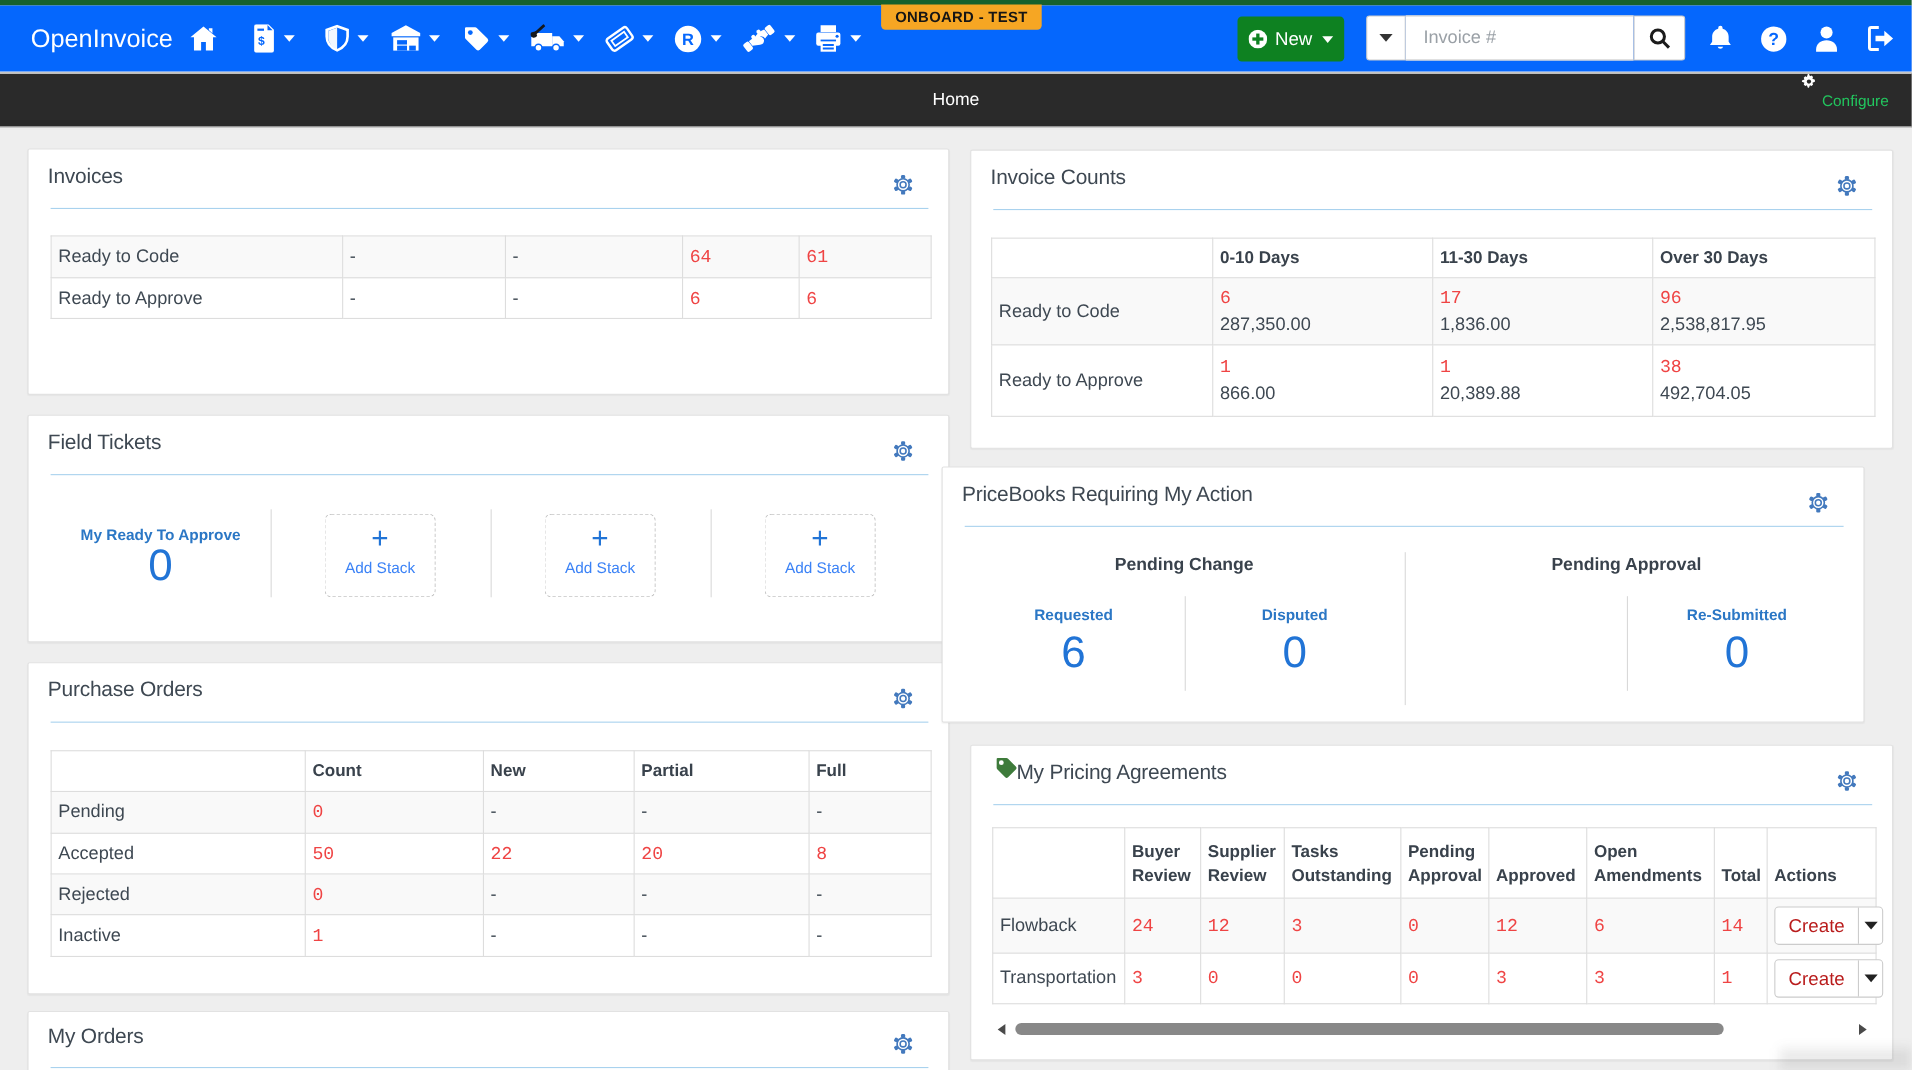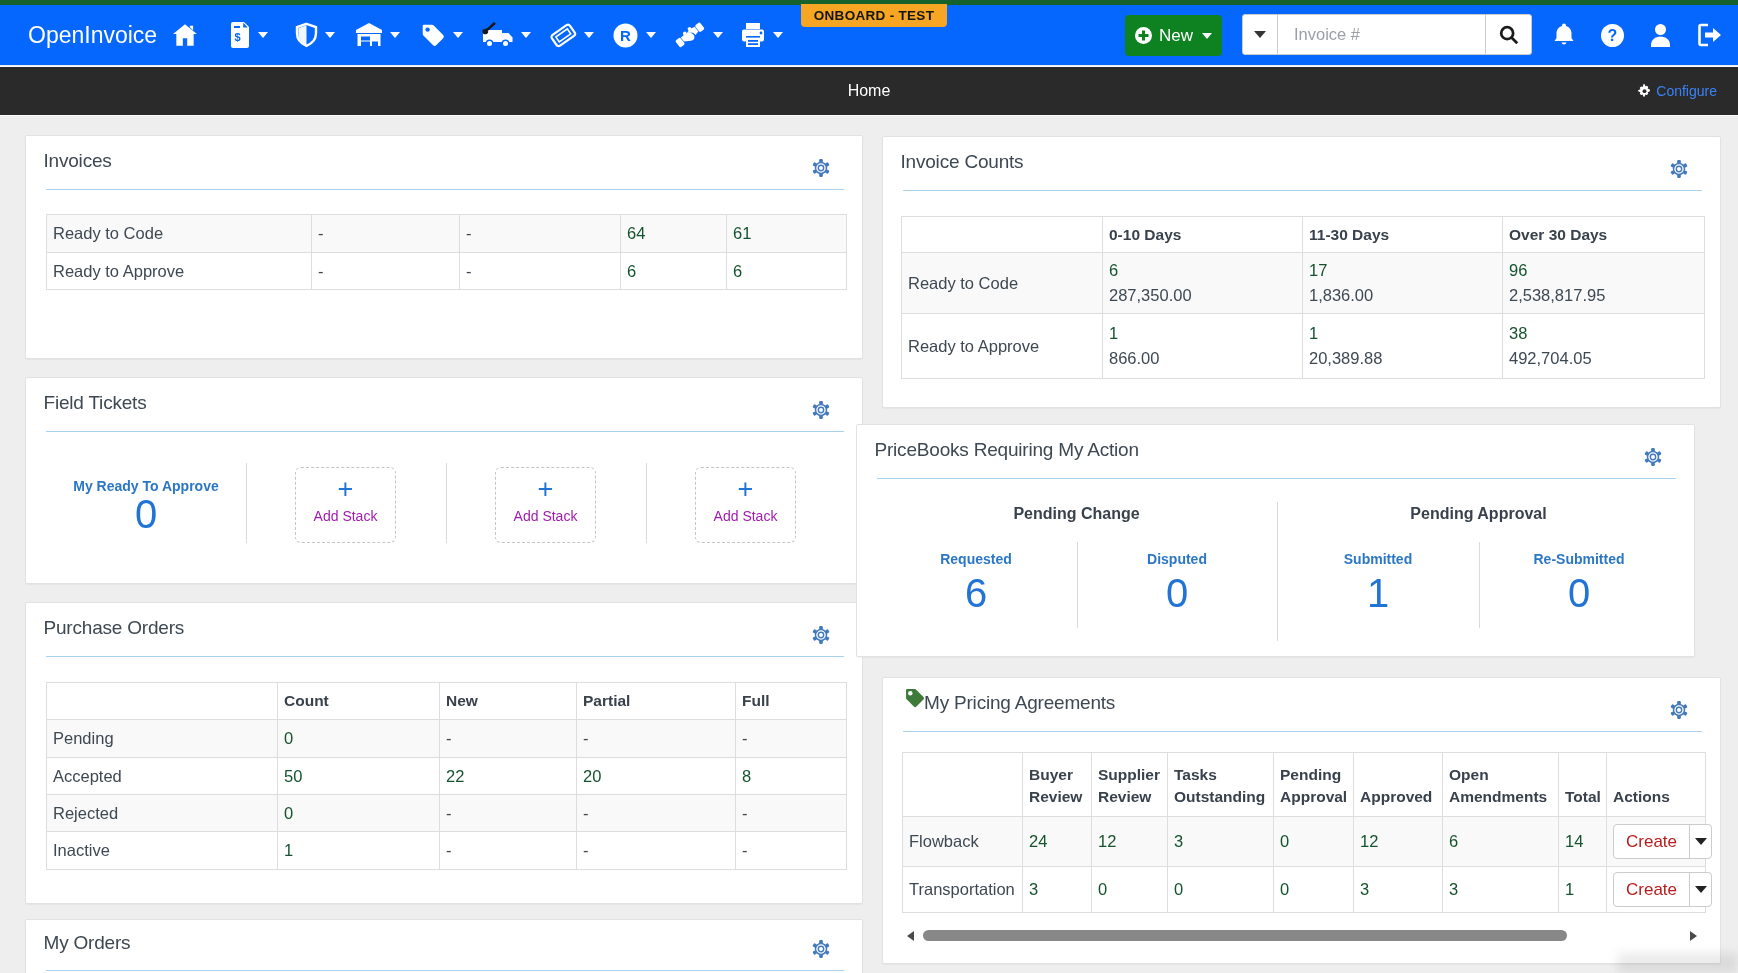--- a/index.html
+++ b/index.html
@@ -12,37 +12,37 @@
 .caret { width:0; height:0; border-left:5.5px solid transparent; border-right:5.5px solid transparent; border-top:6px solid #fff; margin-left:7px; }
 .badge-onboard { position:absolute; left:801px; top:-1px; width:146px; height:23px; background:#f6a623; border-radius:0 0 4px 4px; color:#151515; font-size:13.5px; font-weight:bold; text-align:center; line-height:24px; letter-spacing:0.3px; }
 .btn-new { position:absolute; left:1125px; top:10px; width:97px; height:41px; background:#0e8121; border-radius:4px; color:#fff; font-size:17px; display:flex; align-items:center; justify-content:center; gap:7px; }
 .searchgrp { position:absolute; left:1242px; top:9px; height:30px; display:flex; }
 .sel { width:36px; height:41px; background:#fff; border:1px solid #ccc; border-radius:3px 0 0 3px; display:flex; align-items:center; justify-content:center; }
 .sel .c { width:0;height:0;border-left:6px solid transparent;border-right:6px solid transparent;border-top:7px solid #333; }
 .inp { width:207px; height:41px; background:#fff; border-top:1px solid #ccc; border-bottom:1px solid #ccc; color:#9aa0a6; font-size:16.5px; line-height:39px; padding-left:16px; }
 .sbtn { width:47px; height:41px; background:#fff; border:1px solid #ccc; border-radius:0 3px 3px 0; display:flex; align-items:center; justify-content:center; }
 .subnav { position:absolute; top:66px; left:0; width:1738px; height:50px; background:#2a2a2a; border-top:1px solid #fdfdfd; border-bottom:1px solid #fdfdfd; }
 .subnav .home { position:absolute; left:0; right:0; top:0; text-align:center; line-height:48px; color:#fff; font-size:16px; }
-.subnav .conf { position:absolute; right:21px; top:0; line-height:48px; color:#3b82f6; font-size:14px; display:flex; align-items:center; gap:4px; height:48px; }
+.subnav .conf { position:absolute; right:21px; top:0; line-height:48px; color:#22c55e; font-size:14px; display:flex; gap:4px; height:48px; }
 .card { position:absolute; background:#fff; border:1px solid #e2e2e2; border-radius:2px; box-shadow:0 1px 1px rgba(0,0,0,0.04); }
 .ct { position:absolute; left:17.5px; top:14px; font-size:19px; color:#3e4852; letter-spacing:-0.2px; }
 .cdiv { position:absolute; left:20px; right:18px; top:53px; border-bottom:1px solid #a9d2ee; }
 .gear { position:absolute; right:31px; top:22px; }
 table { border-collapse:collapse; table-layout:fixed; font-size:16.5px; color:#3e4852; }
 td,th { border:1px solid #dddddd; padding:0 6px; text-align:left; font-weight:normal; vertical-align:middle; }
 th { font-weight:bold; color:#39424c; font-size:15.5px; }
 .mpa th { vertical-align:bottom; padding-bottom:8px; line-height:22px; }
 tr.stripe td { background:#f9f9f9; }
-a.lnk { color:#14532d; text-decoration:none; }
+a.lnk { color:#ef4444; text-decoration:none;font-family:Liberation Mono, monospace; }
 .ic td { line-height:25px; }
 .bignum { color:#2174d6; font-size:40px; line-height:1; }
 .blbl { color:#2b77c5; font-size:14px; font-weight:bold; }
 .addstack { position:absolute; top:89px; width:101px; height:76px; border:1.5px dashed #c4c4c4; border-radius:6px; text-align:center; }
 .addstack .plus { color:#2174d6; font-size:27px; line-height:30px; font-weight:normal; margin-top:6px; }
-.aslbl { color:#a21caf; font-size:14px; margin-top:4px; }
+.aslbl { color:#3b82f6; font-size:14px; margin-top:4px; }
 .pbsec { position:absolute; top:126px; width:200px; text-align:center; }
 .pbsec .bignum { margin-top:6px; }
 .createbtn { display:inline-flex; height:35px; border:1px solid #ccc; border-radius:4px; background:#fff; align-items:stretch; }
 .createbtn > span:first-child { padding:0 12px; line-height:33px; font-size:17px; color:#b91c1c; }
 .cb2 { border-left:1px solid #ccc; width:22px; display:flex; align-items:center; justify-content:center; }
 .bcaret { width:0;height:0;border-left:6px solid transparent;border-right:6px solid transparent;border-top:7px solid #222; }
 </style>
 </head>
 <body>
 <div class="topstrip"></div>
@@ -389,24 +389,20 @@
   <div style="position:absolute; left:19px; top:80px; width:401px; text-align:center; font-size:16px; font-weight:bold; color:#39424c;">Pending Change</div>
   <div style="position:absolute; left:421px; top:80px; width:401px; text-align:center; font-size:16px; font-weight:bold; color:#39424c;">Pending Approval</div>
   <div class="pbsec" style="left:19px;">
       <div class="blbl">Requested</div>
       <div class="bignum">6</div>
     </div>
   <div class="pbsec" style="left:220px;">
       <div class="blbl">Disputed</div>
       <div class="bignum">0</div>
     </div>
-  <div class="pbsec" style="left:421px;">
-      <div class="blbl">Submitted</div>
-      <div class="bignum">1</div>
-    </div>
   <div class="pbsec" style="left:622px;">
       <div class="blbl">Re-Submitted</div>
       <div class="bignum">0</div>
     </div>
 </div>
 
 <div class="card" style="left:882px; top:677px; width:839px; height:287px;">
   <svg style="position:absolute; left:21px; top:9px;" width="21" height="21" viewBox="0 0 22 22">
       <path fill="#3e7b3b" d="M3.2 2.2 L11.5 2.2 A1.8 1.8 0 0 1 12.8 2.75 L20.4 10.35 A1.9 1.9 0 0 1 20.4 13.05 L13.0 20.45 A1.9 1.9 0 0 1 10.3 20.45 L2.7 12.85 A1.8 1.8 0 0 1 2.15 11.55 L2.15 3.25 A1.05 1.05 0 0 1 3.2 2.2 Z"></path>
       <circle cx="6.6" cy="6.6" r="2.3" fill="#fff"></circle>

